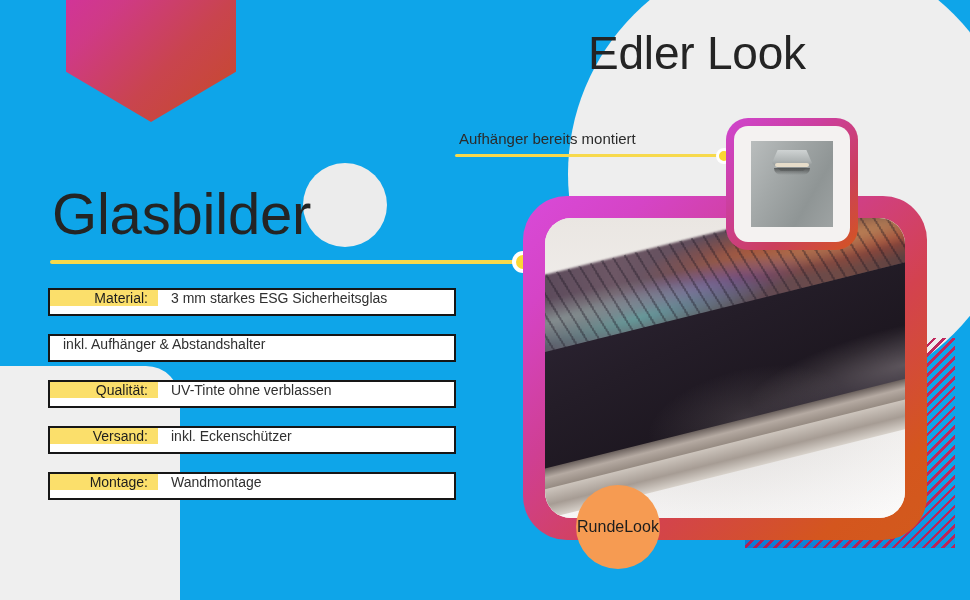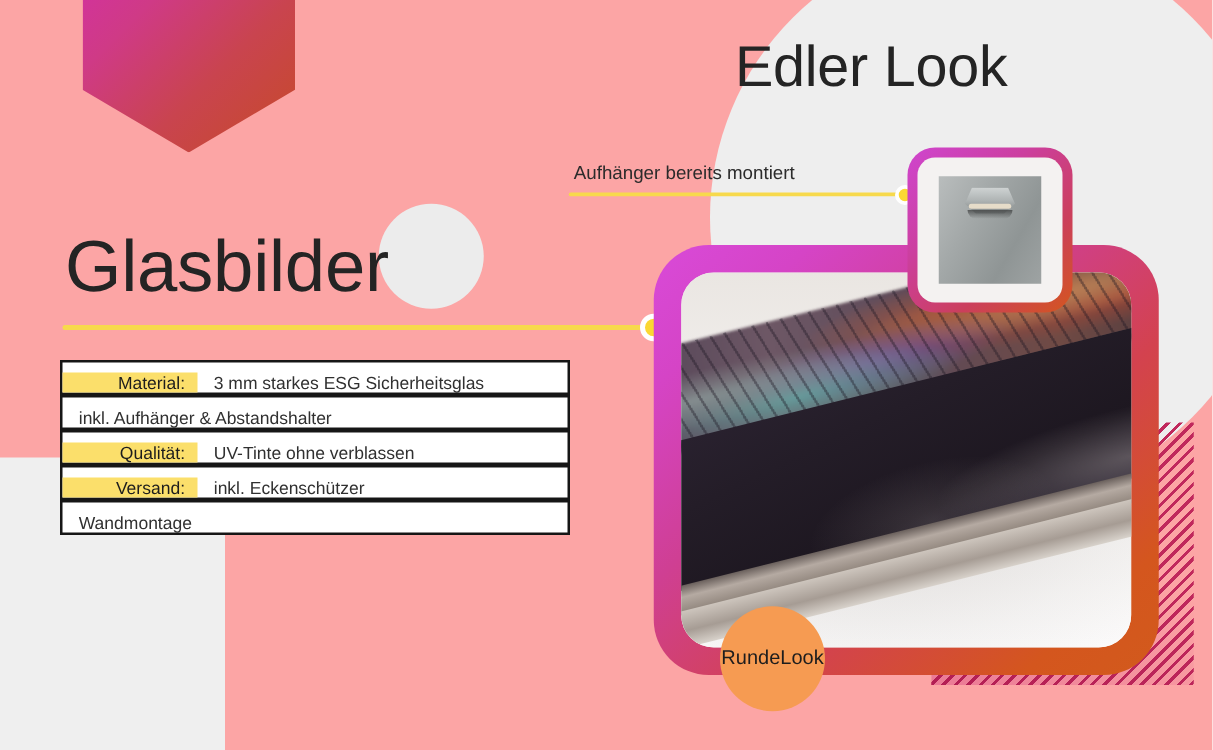--- a/index.html
+++ b/index.html
@@ -5,21 +5,21 @@
 <style>
   html, body {
     margin: 0;
     padding: 0;
     background: #ffffff;
   }
   .canvas {
     position: relative;
     width: 970px;
     height: 600px;
-    background: #fca5a5;
+    background: #0ea5e9;
     overflow: hidden;
     font-family: "Liberation Sans", sans-serif;
     -webkit-font-smoothing: antialiased;
   }
 
   
   .bg-blob-topright {
     position: absolute;
     left: 568px;
     top: -52px;
@@ -135,25 +135,26 @@
   }
 
   
   .spec-table {
     position: absolute;
     left: 48px;
     top: 288px;
   }
   .spec-row {
     display: flex;
-    align-items: flex-end;
+    align-items: flex-start;
     width: 408px;
     height: 28px;
     border: 2px solid #161616;
     background: #ffffff;
+    margin-bottom: 18px;
     box-sizing: border-box;
   }
   .spec-label {
     width: 108px;
     background: #fbdf6b;
     display: flex;
     align-items: center;
     justify-content: flex-end;
     padding-right: 10px;
     box-sizing: border-box;
@@ -418,20 +419,21 @@
     </div>
     <div class="spec-row">
       <div class="spec-label">Qualität:</div>
       <div class="spec-value">UV-Tinte ohne verblassen</div>
     </div>
     <div class="spec-row">
       <div class="spec-label">Versand:</div>
       <div class="spec-value">inkl. Eckenschützer</div>
     </div>
     <div class="spec-row">
+      <div class="spec-label">Montage:</div>
       <div class="spec-value">Wandmontage</div>
     </div>
   </div>
 
   <div class="stripe-block"></div>
 
   <div class="product-card">
     <div class="product-photo">
       <div class="ph-wall"></div>
       <div class="ph-table-shadow"></div>

